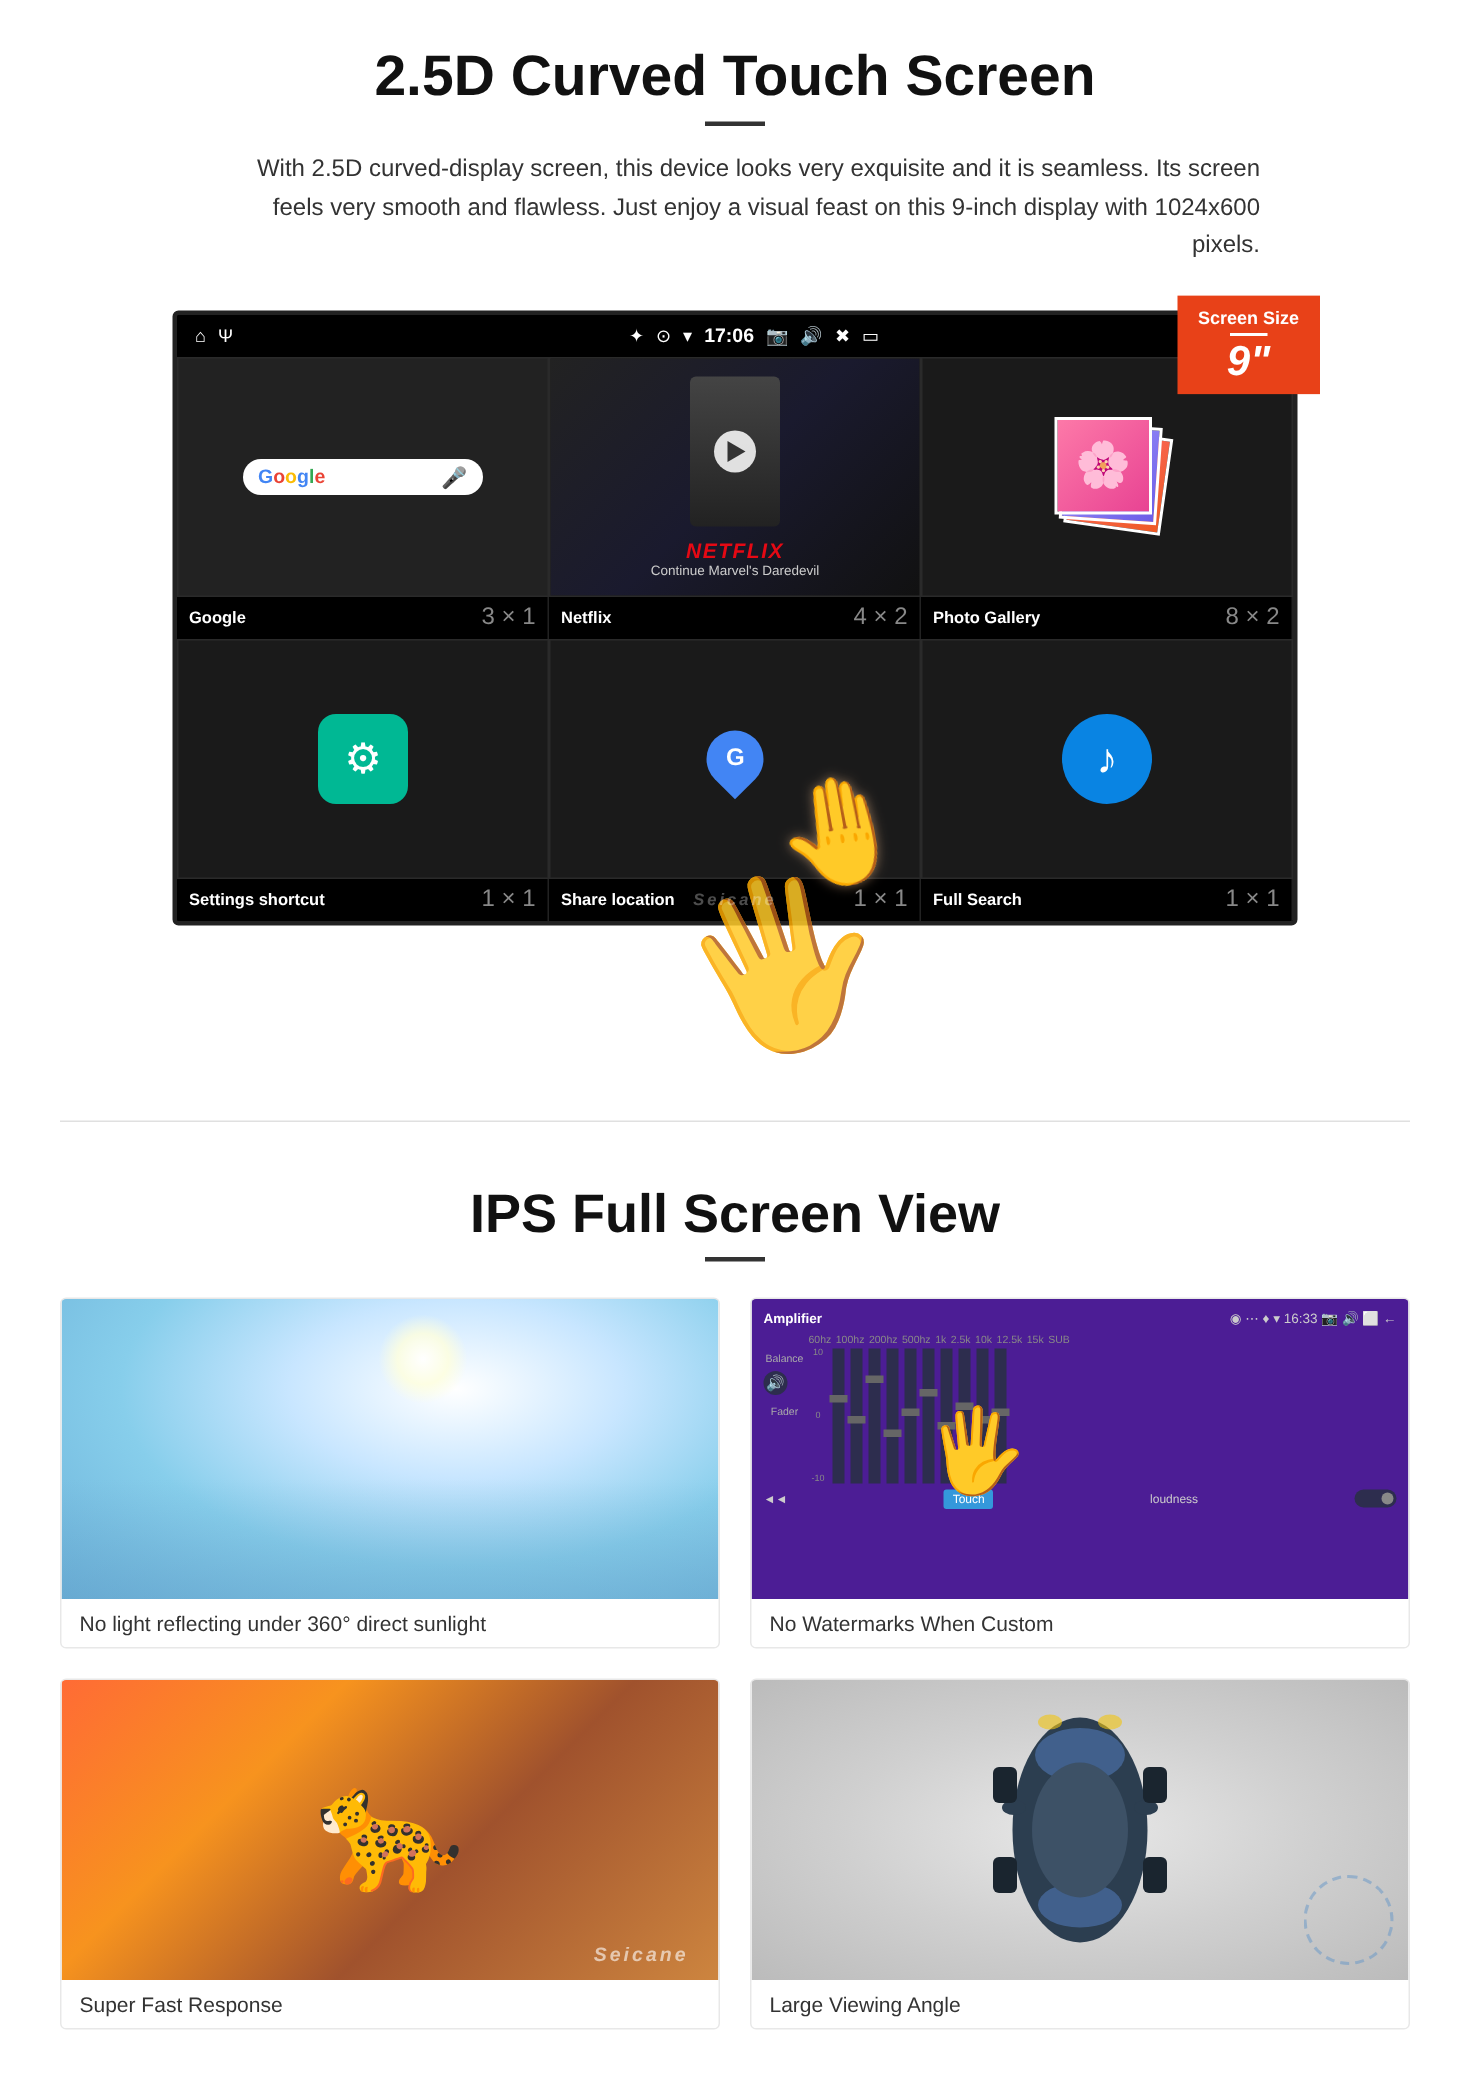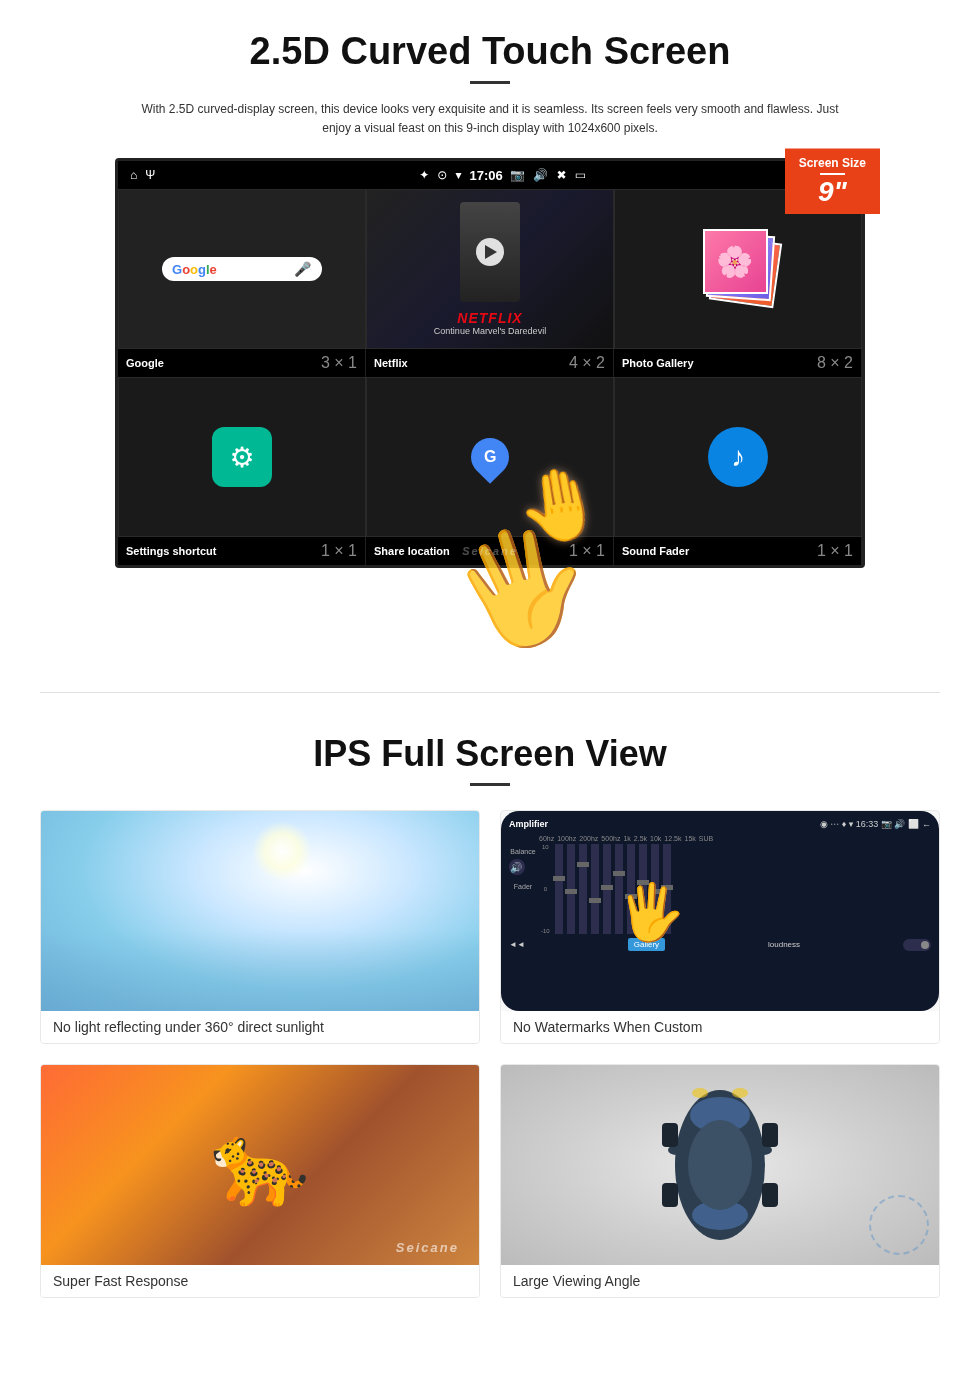--- a/index.html
+++ b/index.html
@@ -22,32 +22,33 @@
       color: #111;
       margin-bottom: 8px;
     }
     .title-divider {
       width: 40px;
       height: 3px;
       background: #333;
       margin: 0 auto 16px;
     }
     .description {
-      font-size: 12px;
+      font-size: 16px;
       color: #333;
       line-height: 1.6;
       max-width: 700px;
       margin: 0 auto 20px;
+      text-align: right;
     }
 
     
     .device-wrapper {
       position: relative;
       display: inline-block;
-      margin: 0 auto;
+      margin: 10px auto;
     }
     .screen-badge {
       position: absolute;
       top: -10px;
       right: -15px;
       background: #e84118;
       color: #fff;
       font-weight: bold;
       padding: 8px 14px;
       z-index: 10;
@@ -432,25 +433,24 @@
       transform: translate(-50%, -50%);
       width: 60px;
       height: 60px;
       background: radial-gradient(circle, rgba(255,255,255,1) 0%, rgba(255,255,220,0.8) 40%, transparent 70%);
     }
 
     
     .amplifier-screen {
       width: 100%;
       height: 100%;
-      background: #0f172a;
+      background: #4c1d95;
       padding: 8px;
       font-size: 8px;
       color: #ccc;
-      border-radius: 18px;
     }
     .amp-header {
       display: flex;
       justify-content: space-between;
       align-items: center;
       margin-bottom: 6px;
       font-size: 9px;
     }
     .amp-title {
       font-weight: bold;
@@ -633,21 +633,21 @@
         <div class="app-label-row">
           <div class="app-label-cell">
             <span class="app-label-name">Settings shortcut</span>
             <span class="app-label-grid">1 × 1</span>
           </div>
           <div class="app-label-cell">
             <span class="app-label-name">Share location</span>
             <span class="app-label-grid">1 × 1</span>
           </div>
           <div class="app-label-cell">
-            <span class="app-label-name">Sound Fader</span>
+            <span class="app-label-name">Full Search</span>
             <span class="app-label-grid">1 × 1</span>
           </div>
         </div>
 
         <div class="watermark">Seicane</div>
       </div>
     </div>
 
     
     <div style="position:absolute;bottom:-80px;left:45%;font-size:110px;transform:rotate(-20deg);z-index:1;opacity:0.85;">🖐</div>
@@ -743,21 +743,21 @@
                 <div style="width:8px;height:90px;background:#2d2d4e;position:relative;">
                   <div style="position:absolute;top:45%;left:-2px;width:12px;height:5px;background:#666;"></div>
                 </div>
               </div>
 
               <div style="position:absolute;right:-15px;bottom:-10px;font-size:55px;">🖐</div>
             </div>
           </div>
           <div class="amp-footer">
             <span>◄◄</span>
-            <span class="amp-custom-btn">Gallery</span>
+            <span class="amp-custom-btn">Touch</span>
             <span>loudness</span>
             <div style="width:28px;height:12px;background:#2d2d4e;border-radius:6px;position:relative;">
               <div style="position:absolute;right:2px;top:2px;width:8px;height:8px;background:#888;border-radius:50%;"></div>
             </div>
           </div>
         </div>
       </div>
       <div class="feature-label">No Watermarks When Custom</div>
     </div>
 

